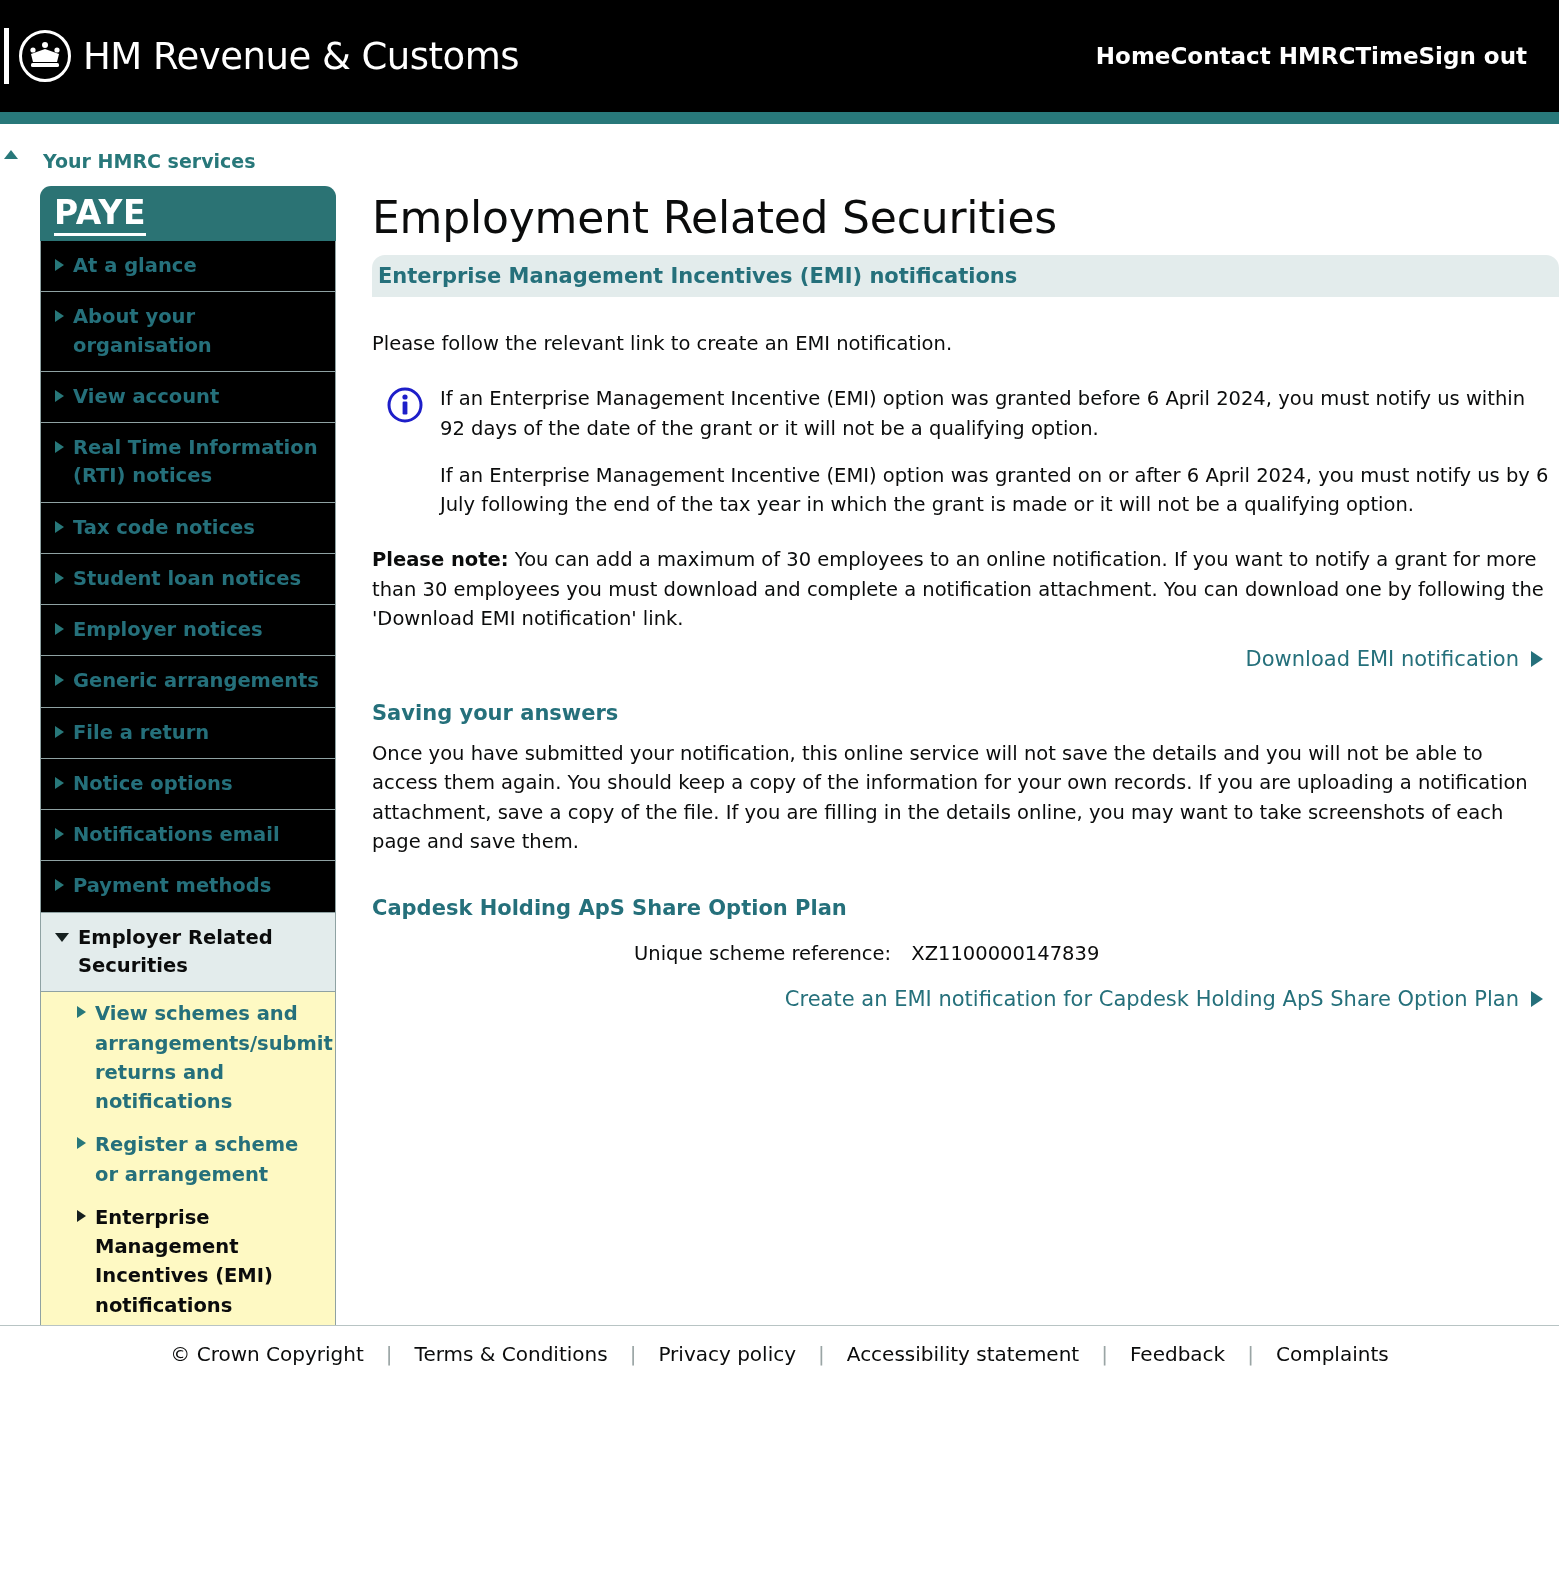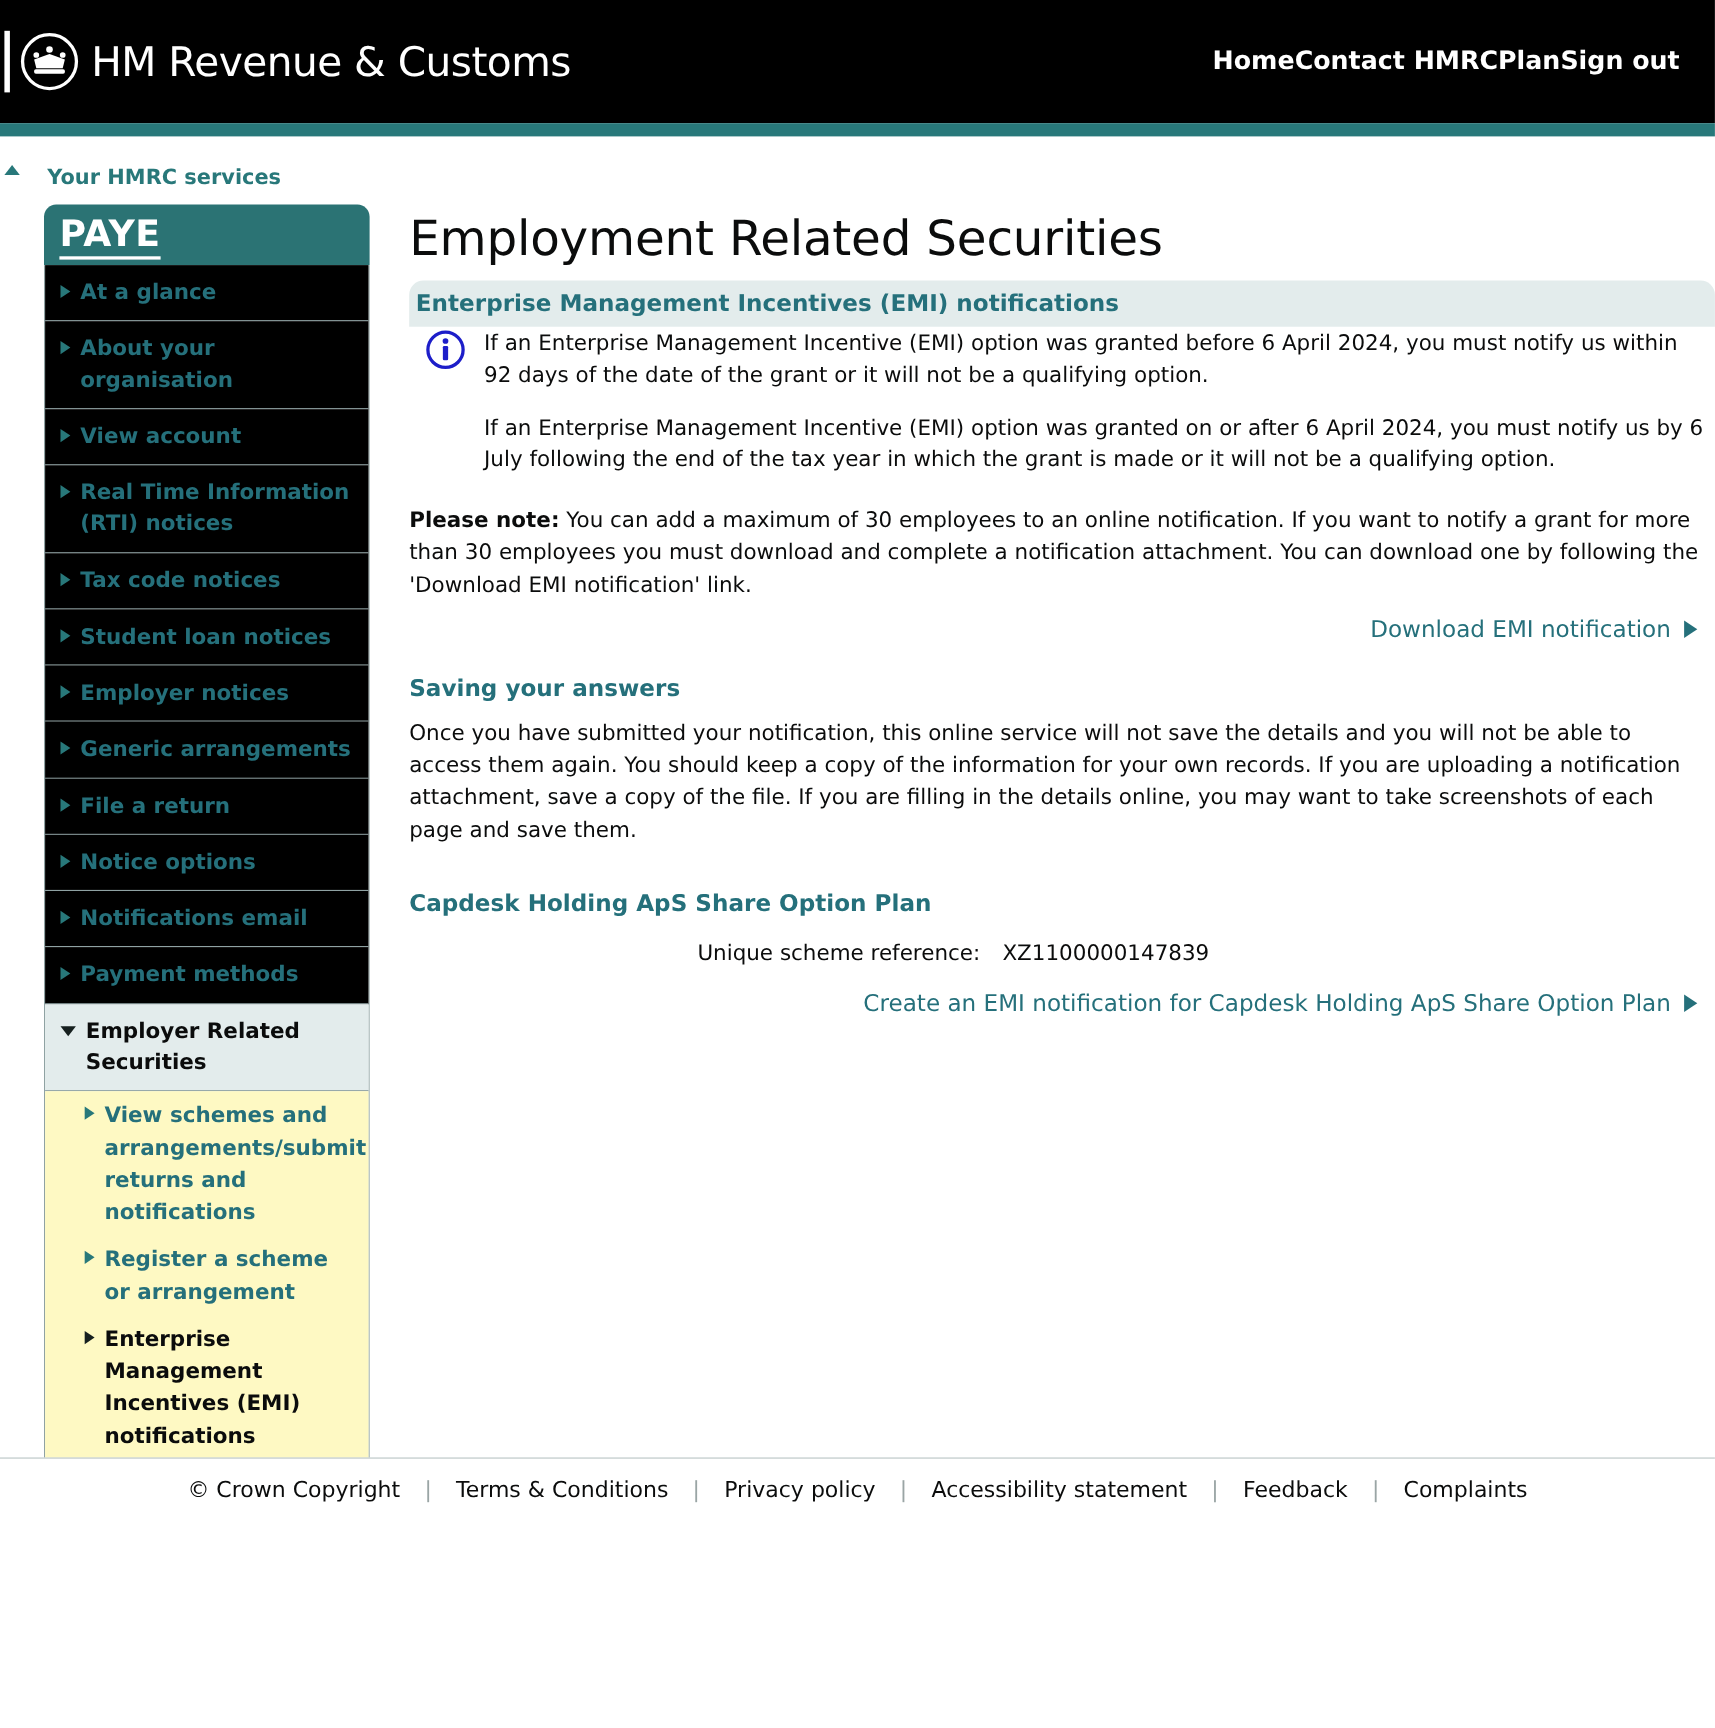--- a/index.html
+++ b/index.html
@@ -323,21 +323,21 @@
           <path d="M4 13 L18 8 L32 13 L30 21 L6 21 Z"></path>
           <rect x="4" y="22" width="28" height="4" rx="1.6"></rect>
         </g>
       </svg>
     </div>
     <div class="brand-text">HM Revenue &amp; Customs</div>
   </div>
   <div class="nav">
     <a href="#">Home</a>
     <a href="#">Contact HMRC</a>
-    <a href="#">Plan</a>
+    <a href="#">Time</a>
     <a href="#">Sign out</a>
   </div>
 </div>
 <div class="teal-strip"></div>
 
 <div class="page">
 
   <div class="services-link">
     <span class="caret-up"></span>
     <span class="label">Your HMRC services</span>
@@ -424,20 +424,21 @@
           <span class="arrow"></span>
           <span class="txt">FAQs</span>
         </div>
       </div>
     </div>
 
     <div class="main">
       <h1 class="page-title">Employment Related Securities</h1>
       <div class="subbar">Enterprise Management Incentives (EMI) notifications</div>
 
+      <p class="intro">Please follow the relevant link to create an EMI notification.</p>
 
       <div class="info-block">
         <span class="info-icon">
           <svg width="38" height="38" viewBox="0 0 38 38" aria-hidden="true">
             <circle cx="19" cy="19" r="16" fill="#ffffff" stroke="#1d1ec9" stroke-width="3"></circle>
             <circle cx="19" cy="11" r="2.6" fill="#1d1ec9"></circle>
             <rect x="16.6" y="15.5" width="4.8" height="13" rx="1.2" fill="#1d1ec9"></rect>
           </svg>
         </span>
         <div class="info-text">

